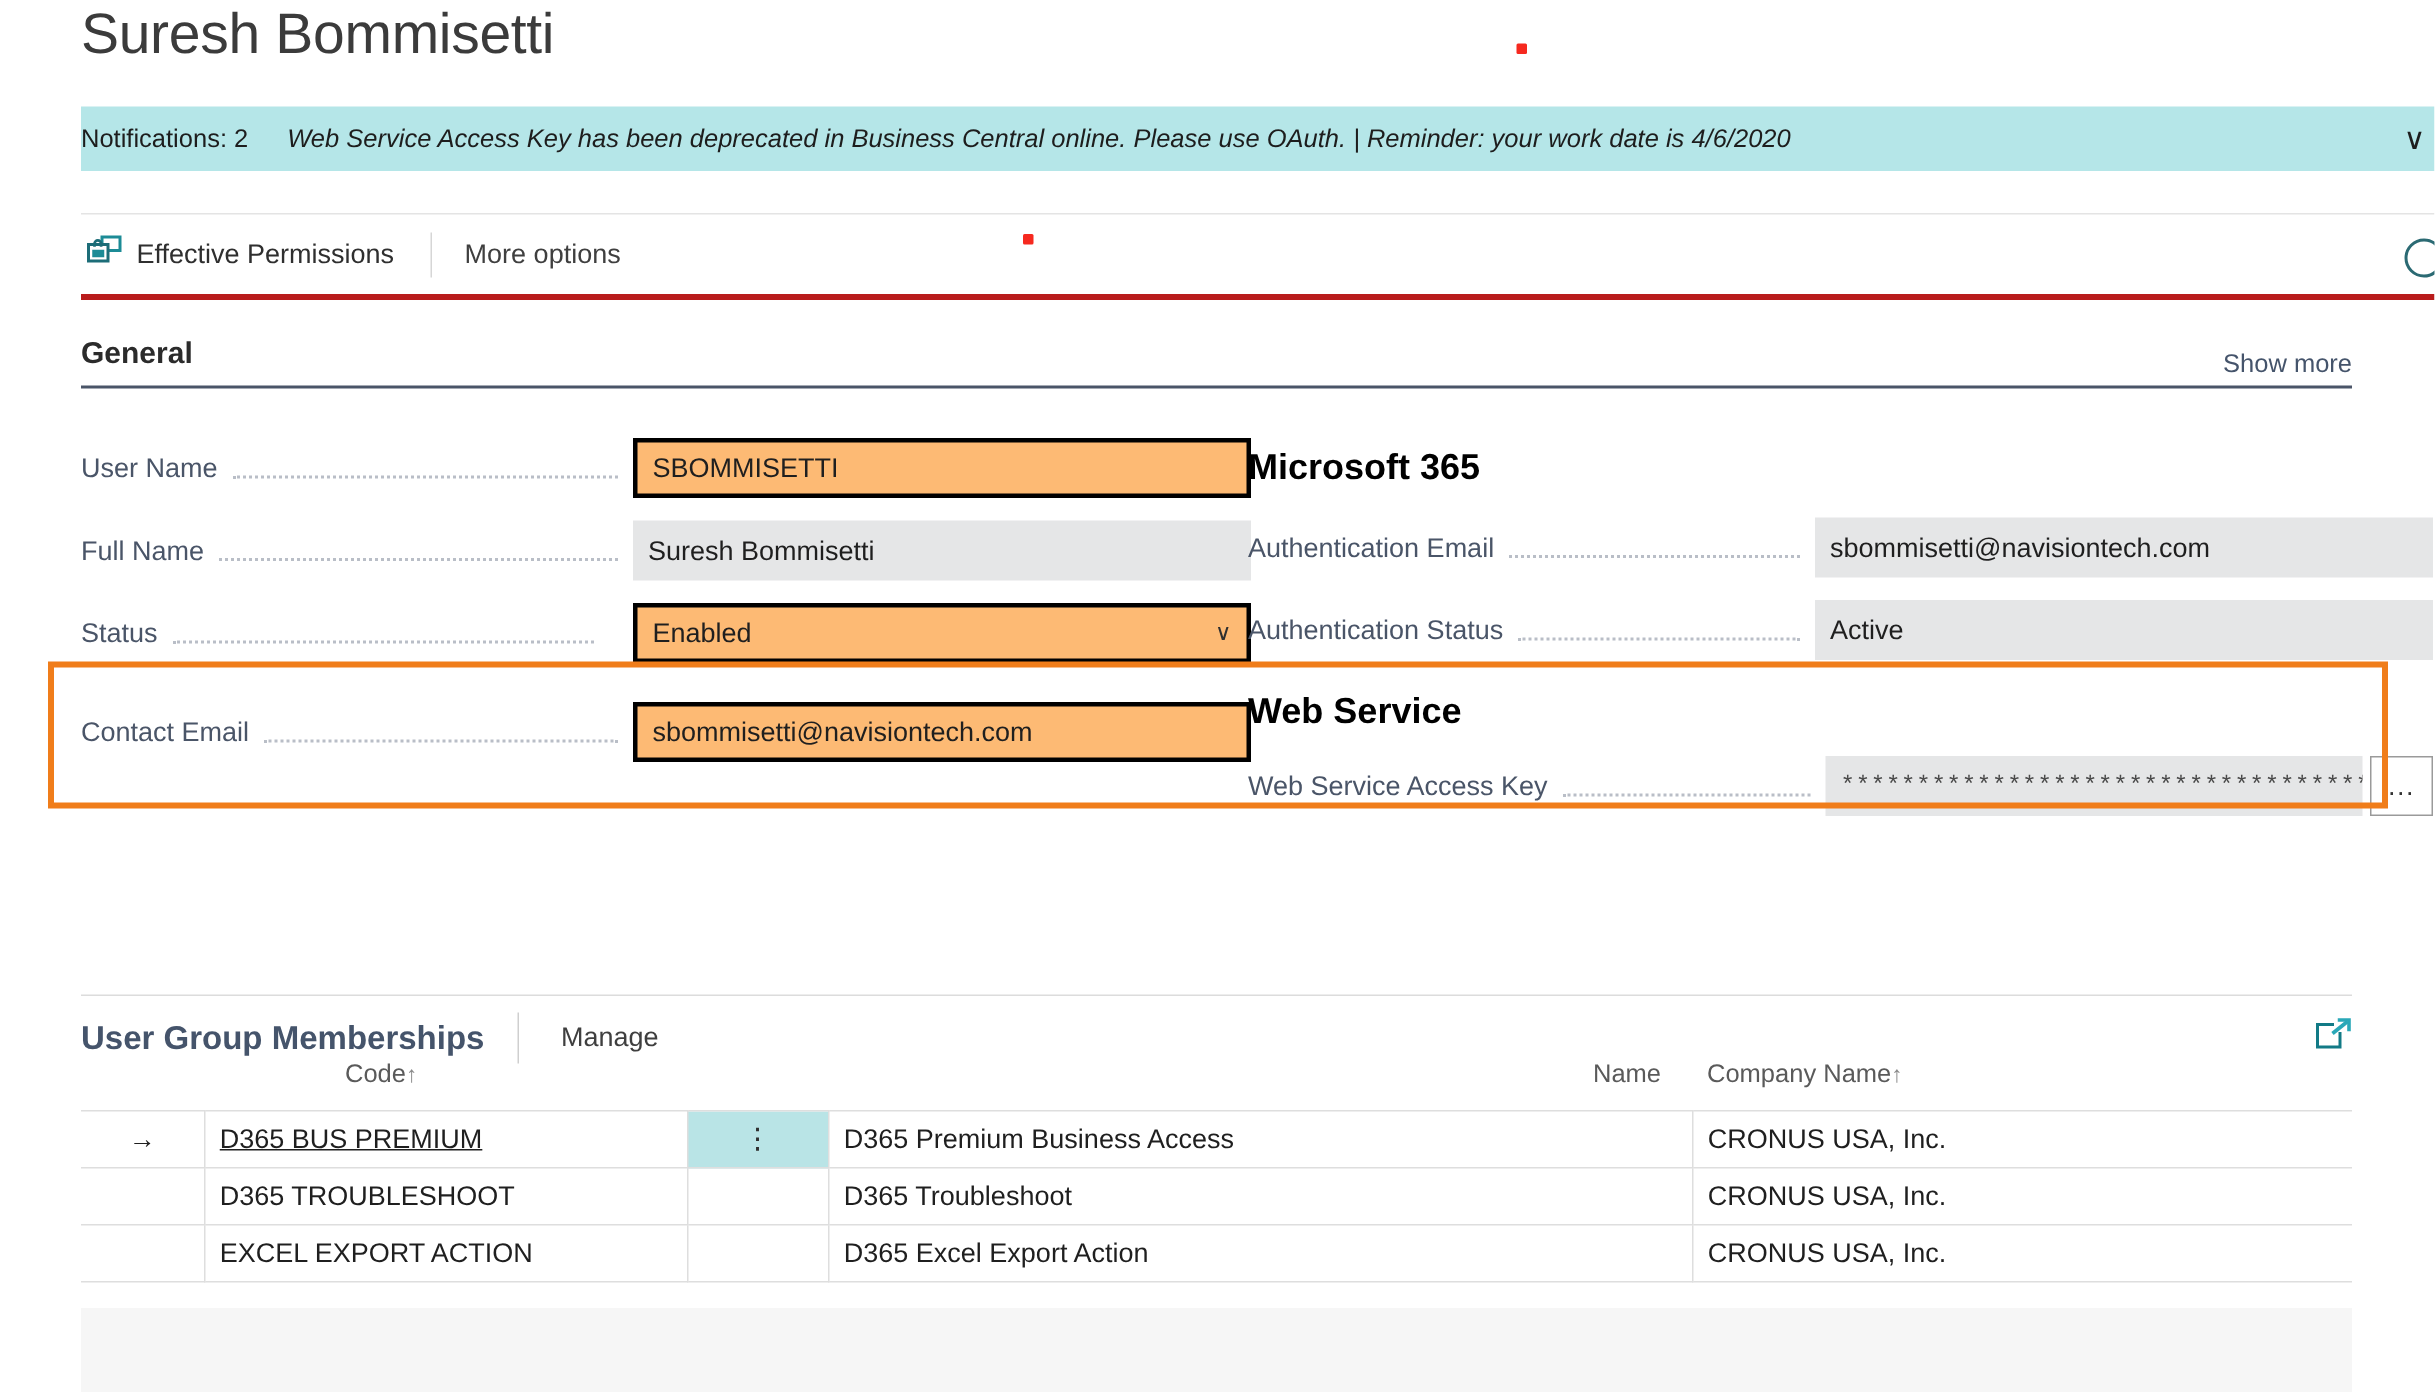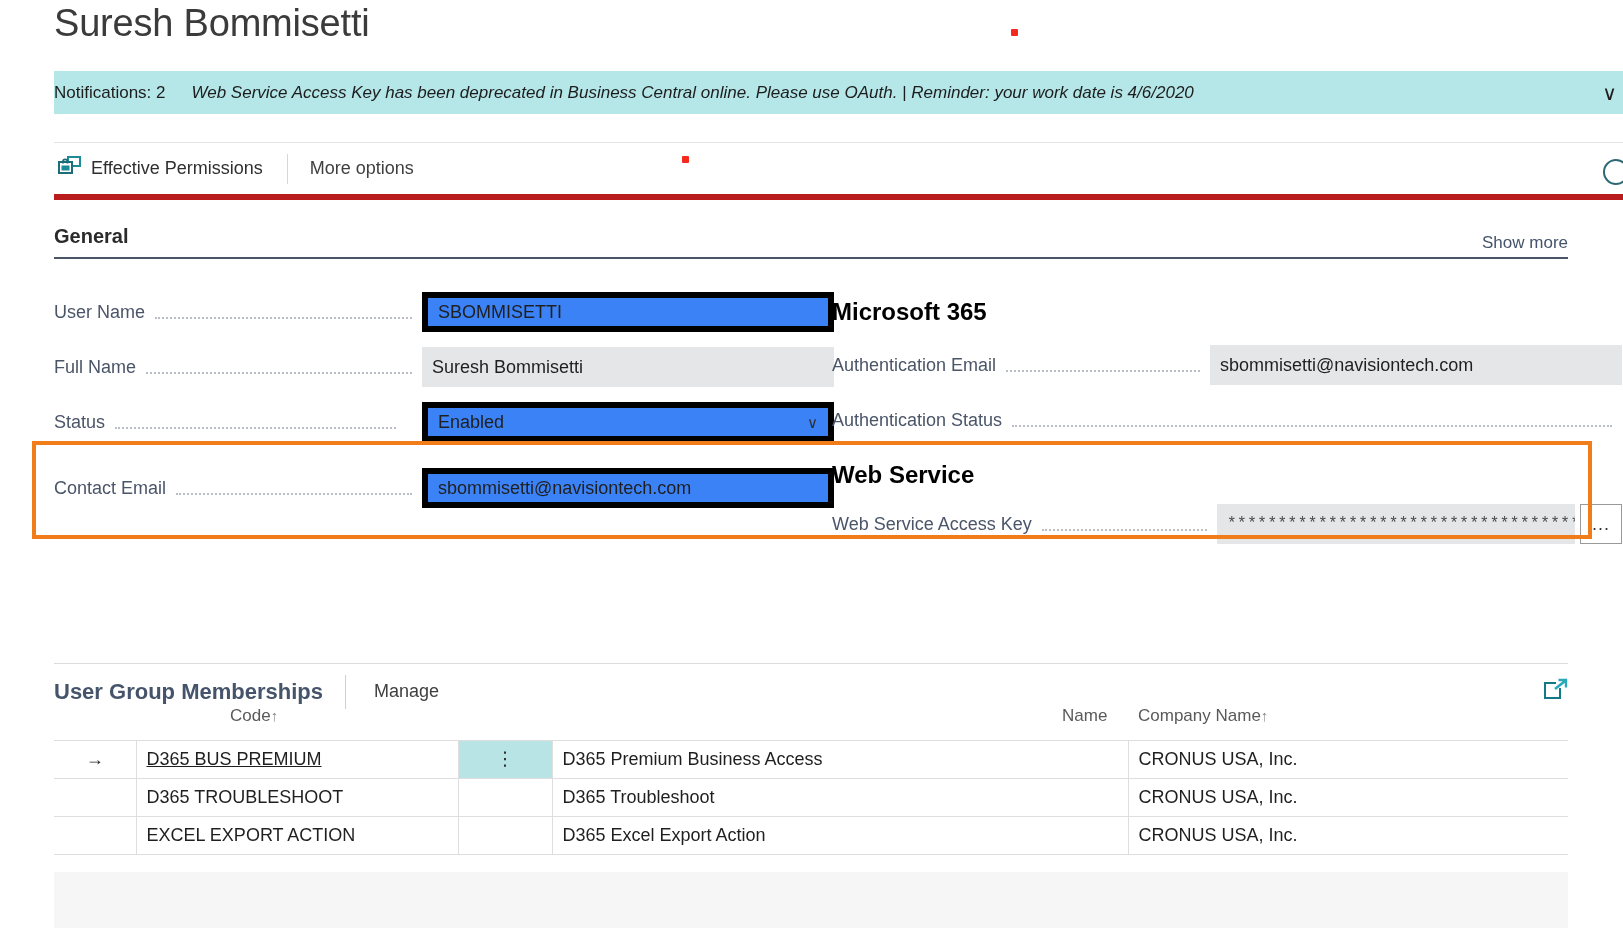--- a/index.html
+++ b/index.html
@@ -44,21 +44,21 @@
   .notif-chevron {
     position: absolute; right: 6px; top: 12px;
     font-size: 20px; color: #1d1d1d; line-height: 1;
   }
 
   
   .toolbar {
     position: absolute; left: 54px; top: 142px;
     width: 1569px; height: 58px;
     border-top: 1px solid #e4e4e4;
-    border-bottom: 6px solid #b91c1c;
+    border-bottom: 4px solid #b91c1c;
     display: flex; align-items: center;
   }
   .tb-item {
     display: flex; align-items: center; gap: 9px;
     padding: 0 16px 0 4px; height: 100%;
     font-size: 18px; color: #2f2f2f; white-space: nowrap;
   }
   .tb-sep {
     width: 1px; height: 30px; background: #d6d6d6; margin: 0 22px 0 8px;
   }
@@ -96,21 +96,21 @@
     font-size: 18px; color: #4a5568; white-space: nowrap;
   }
   .fl-dots {
     flex: 1 1 auto; margin: 0 10px;
     border-bottom: 2px dotted #b9bec7;
     height: 13px;
   }
   .fl-ctrl { flex: 0 0 auto; }
 
   .inp {
-    height: 40px; border: 6px solid #000000; background: #3b82f6;
+    height: 40px; border: 3px solid #000000; background: #fdba74;
     font-size: 18px; color: #1f1f1f;
     display: flex; align-items: center; padding: 0 10px;
     white-space: nowrap; overflow: hidden;
   }
   .inp.readonly { border: none; background: #e5e6e7; }
   .inp.select { padding-right: 34px; position: relative; margin-left: 16px; }
   .sel-chevron {
     position: absolute; right: 10px; top: 50%; transform: translateY(-50%);
     font-size: 15px; color: #2f2f2f; line-height: 1;
   }
@@ -263,20 +263,21 @@
 
       <div class="field" style="margin-top:9px;">
         <span class="fl-label">Authentication Email</span>
         <span class="fl-dots"></span>
         <span class="fl-ctrl inp readonly w-right">sbommisetti@navisiontech.com</span>
       </div>
 
       <div class="field">
         <span class="fl-label">Authentication Status</span>
         <span class="fl-dots"></span>
+        <span class="fl-ctrl inp readonly w-right">Active</span>
       </div>
 
       <div class="sub-head" style="margin-top:9px;">Web Service</div>
 
       <div class="field" style="margin-top:5px;">
         <span class="fl-label">Web Service Access Key</span>
         <span class="fl-dots"></span>
         <span class="fl-ctrl inp readonly key-val w-key">************************************</span>
         <span class="assist-btn">...</span>
       </div>

